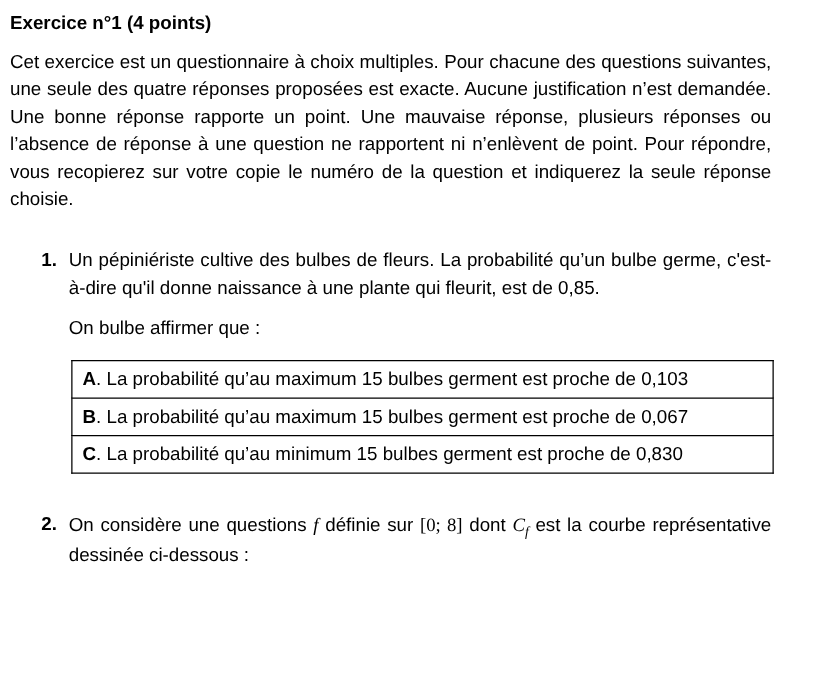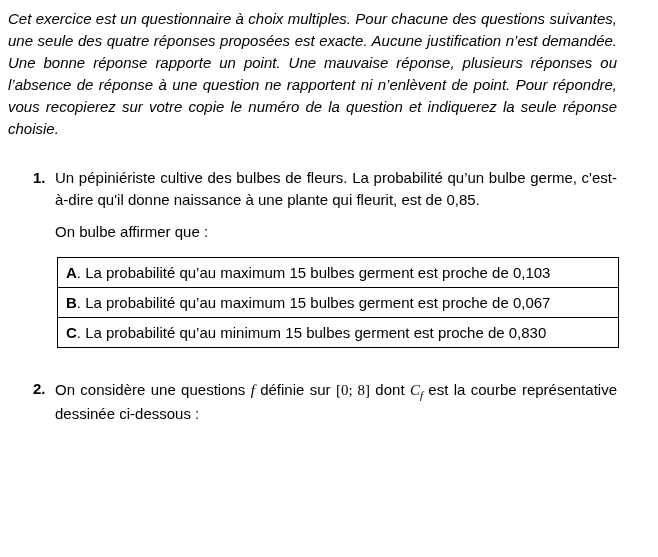--- a/index.html
+++ b/index.html
@@ -19,21 +19,20 @@
   .page {
     padding: 8px 41px 0 8px;
   }
   .doc-title {
     font-size: 15px;
     font-weight: bold;
     margin: 0 0 9px 0;
     line-height: 22px;
   }
   .intro {
-    font-style: italic;
     text-align: justify;
     line-height: 22px;
     margin: 0 0 27px 0;
   }
   .question {
     display: flex;
     margin-left: 25px;
   }
   .q-num {
     font-weight: bold;
@@ -79,20 +78,21 @@
   .math-it sub {
     font-size: 11px;
     line-height: 0;
   }
 </style>
 </head>
 <body>
 
 <div class="page">
 
+  <h1 class="doc-title">Exercice n°1 (4 points)</h1>
 
   <p class="intro">Cet exercice est un questionnaire à choix multiples. Pour chacune des questions suivantes, une seule des quatre réponses proposées est exacte. Aucune justification n’est demandée. Une bonne réponse rapporte un point. Une mauvaise réponse, plusieurs réponses ou l’absence de réponse à une question ne rapportent ni n’enlèvent de point. Pour répondre, vous recopierez sur votre copie le numéro de la question et indiquerez la seule réponse choisie.</p>
 
   <div class="question">
     <span class="q-num">1.</span>
     <div class="q-body">
       <p>Un pépiniériste cultive des bulbes de fleurs. La probabilité qu’un bulbe germe, c'est-à-dire qu'il donne naissance à une plante qui fleurit, est de 0,85.</p>
       <p class="last-para">On bulbe affirmer que :</p>
 
       <table class="options">

